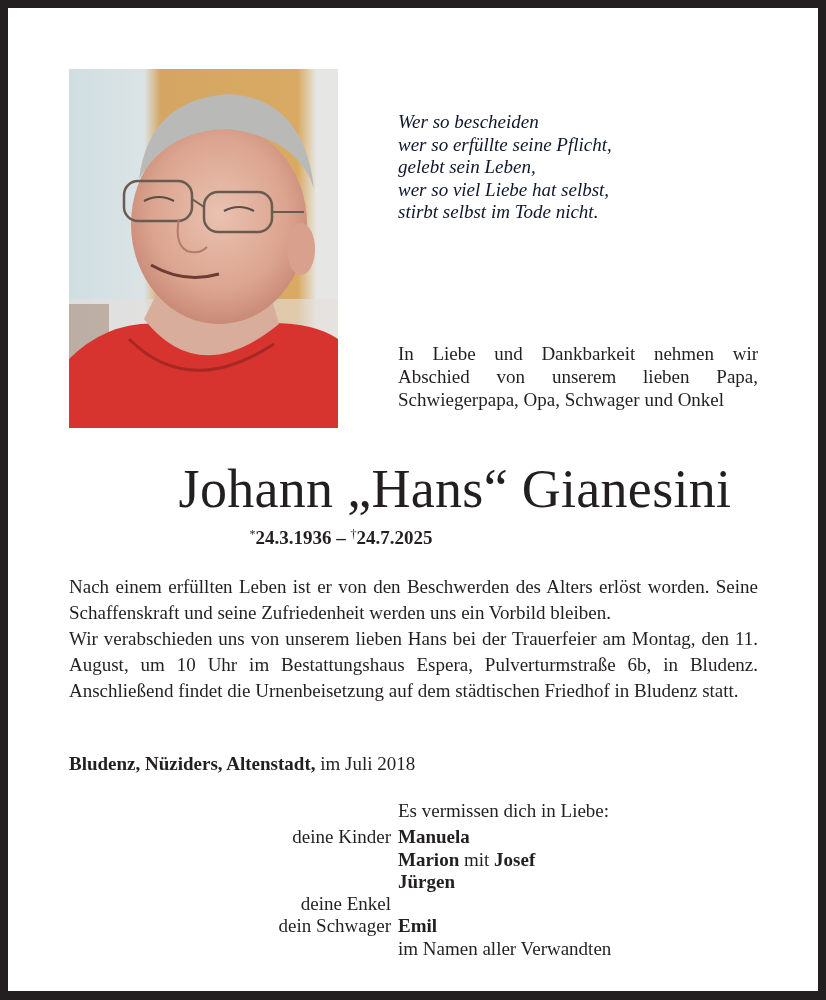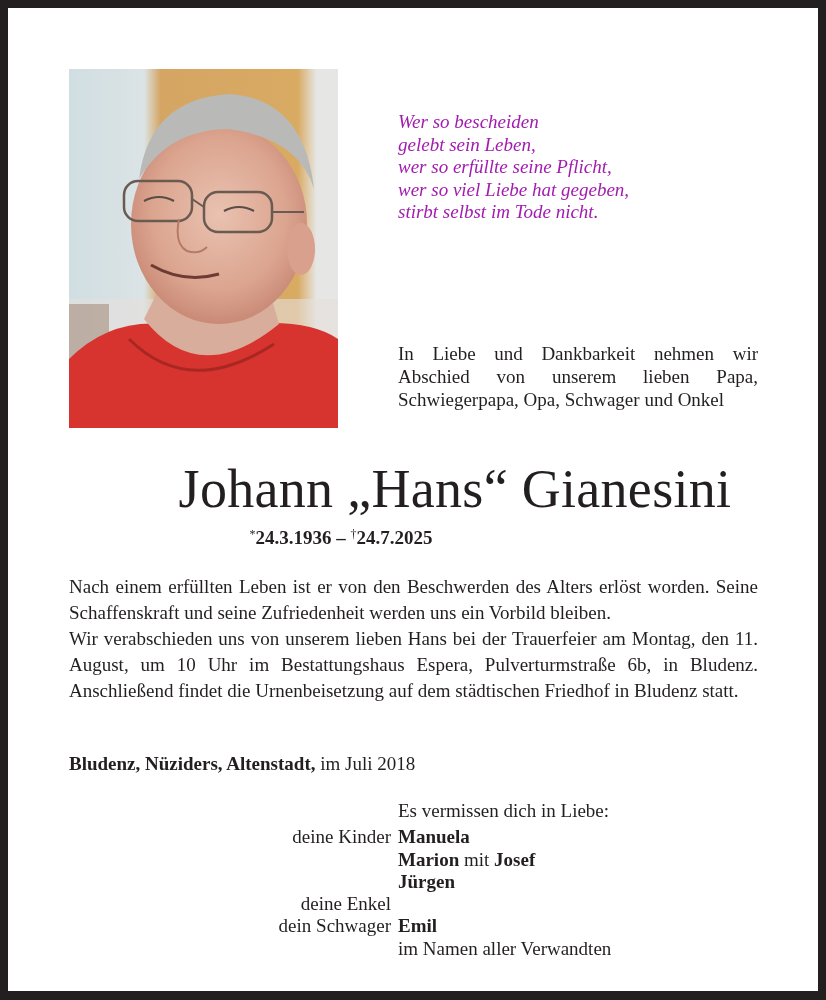--- a/index.html
+++ b/index.html
@@ -25,21 +25,21 @@
       background: linear-gradient(90deg, #cfdde2 0%, #d8e2e4 25%, #d2a566 32%, #d8a85f 70%, #e4e4e2 90%);
     }
     .photo svg { display: block; }
     .poem {
       position: absolute;
       left: 390px; top: 103px;
       font-family: "Liberation Serif", serif;
       font-style: italic;
       font-size: 19px;
       line-height: 22.5px;
-      color: #a21caf;
+      color: #0f172a;
     }
     .poem div { white-space: nowrap; }
     .farewell {
       position: absolute;
       left: 390px; top: 334px;
       width: 360px;
       font-family: "Liberation Serif", serif;
       font-size: 19px;
       line-height: 23px;
       text-align: justify;
@@ -147,23 +147,23 @@
       <path d="M155 142 Q170 134 185 142" fill="none" stroke="#5b4c46" stroke-width="2"></path>
 
       <path d="M110 150 Q105 175 118 182 Q130 186 138 178" fill="none" stroke="#b57b69" stroke-width="2"></path>
 
       <path d="M82 196 Q115 215 150 205" fill="none" stroke="#6e3b33" stroke-width="3"></path>
     </svg>
   </div>
 
   <div class="poem">
     <div>Wer so bescheiden</div>
+    <div>wer so erfüllte seine Pflicht,</div>
     <div>gelebt sein Leben,</div>
-    <div>wer so erfüllte seine Pflicht,</div>
-    <div>wer so viel Liebe hat gegeben,</div>
+    <div>wer so viel Liebe hat selbst,</div>
     <div>stirbt selbst im Tode nicht.</div>
   </div>
 
   <div class="farewell">In Liebe und Dankbarkeit nehmen wir Abschied von unserem lieben Papa, Schwiegerpapa, Opa, Schwager und Onkel</div>
 
   <div class="name">Johann „Hans“ Gianesini</div>
 
   <div class="dates">
     <sup>*</sup><span>24.3.1936</span>
     <span>–</span>

